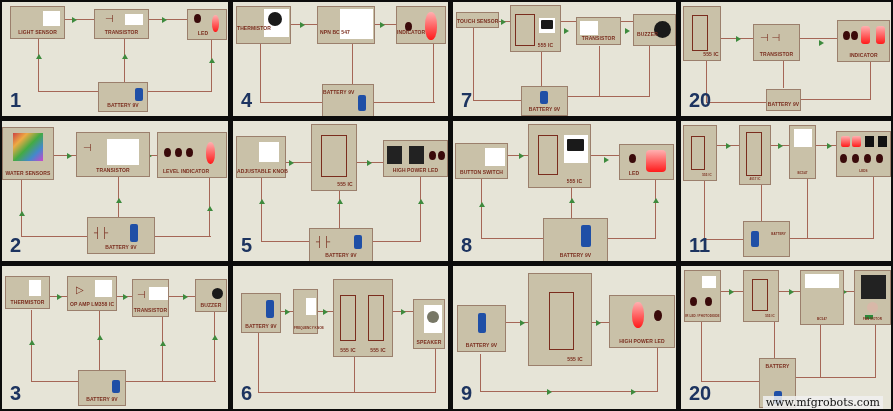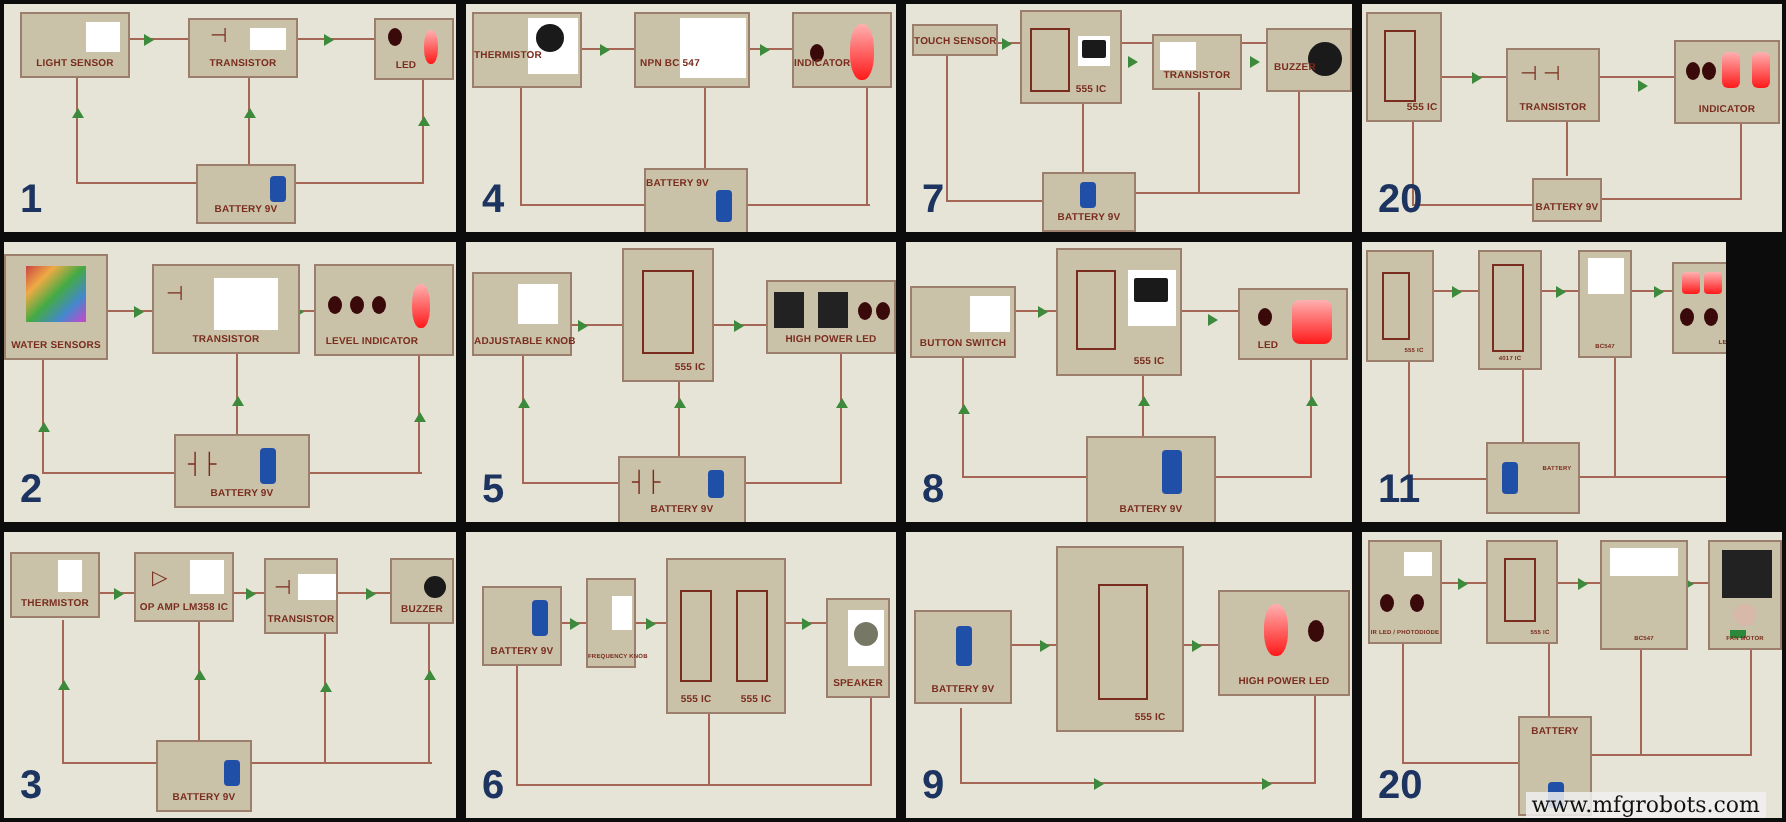--- a/index.html
+++ b/index.html
@@ -340,21 +340,21 @@
     <div class="led" style="left:23px;top:5px;width:9px;height:18px;border-radius:3px;"></div>
     <div class="led" style="left:38px;top:5px;width:9px;height:18px;border-radius:3px;"></div>
     <span class="lbl">INDICATOR</span>
   </div>
   <div class="blk" style="left:85px;top:87px;width:35px;height:22px;">
     <span class="lbl">BATTERY 9V</span>
   </div>
   <span class="num">20</span>
 </div>
 
-<div class="panel" style="left:681px;top:121px;width:182px;height:140px;">
+<div class="panel" style="left:681px;top:121px;width:210px;height:140px;">
   <div class="wire" style="left:32px;top:24px;width:130px;height:1px;"></div>
   <div class="wire" style="left:23px;top:57px;width:1px;height:62px;"></div>
   <div class="wire" style="left:23px;top:118px;width:40px;height:1px;"></div>
   <div class="wire" style="left:108px;top:117px;width:85px;height:1px;"></div>
   <div class="wire" style="left:192px;top:52px;width:1px;height:66px;"></div>
   <div class="wire" style="left:80px;top:62px;width:1px;height:42px;"></div>
   <div class="wire" style="left:126px;top:55px;width:1px;height:63px;"></div>
   <div class="arr r" style="left:45px;top:22px;"></div>
   <div class="arr r" style="left:97px;top:22px;"></div>
   <div class="arr r" style="left:146px;top:22px;"></div>

